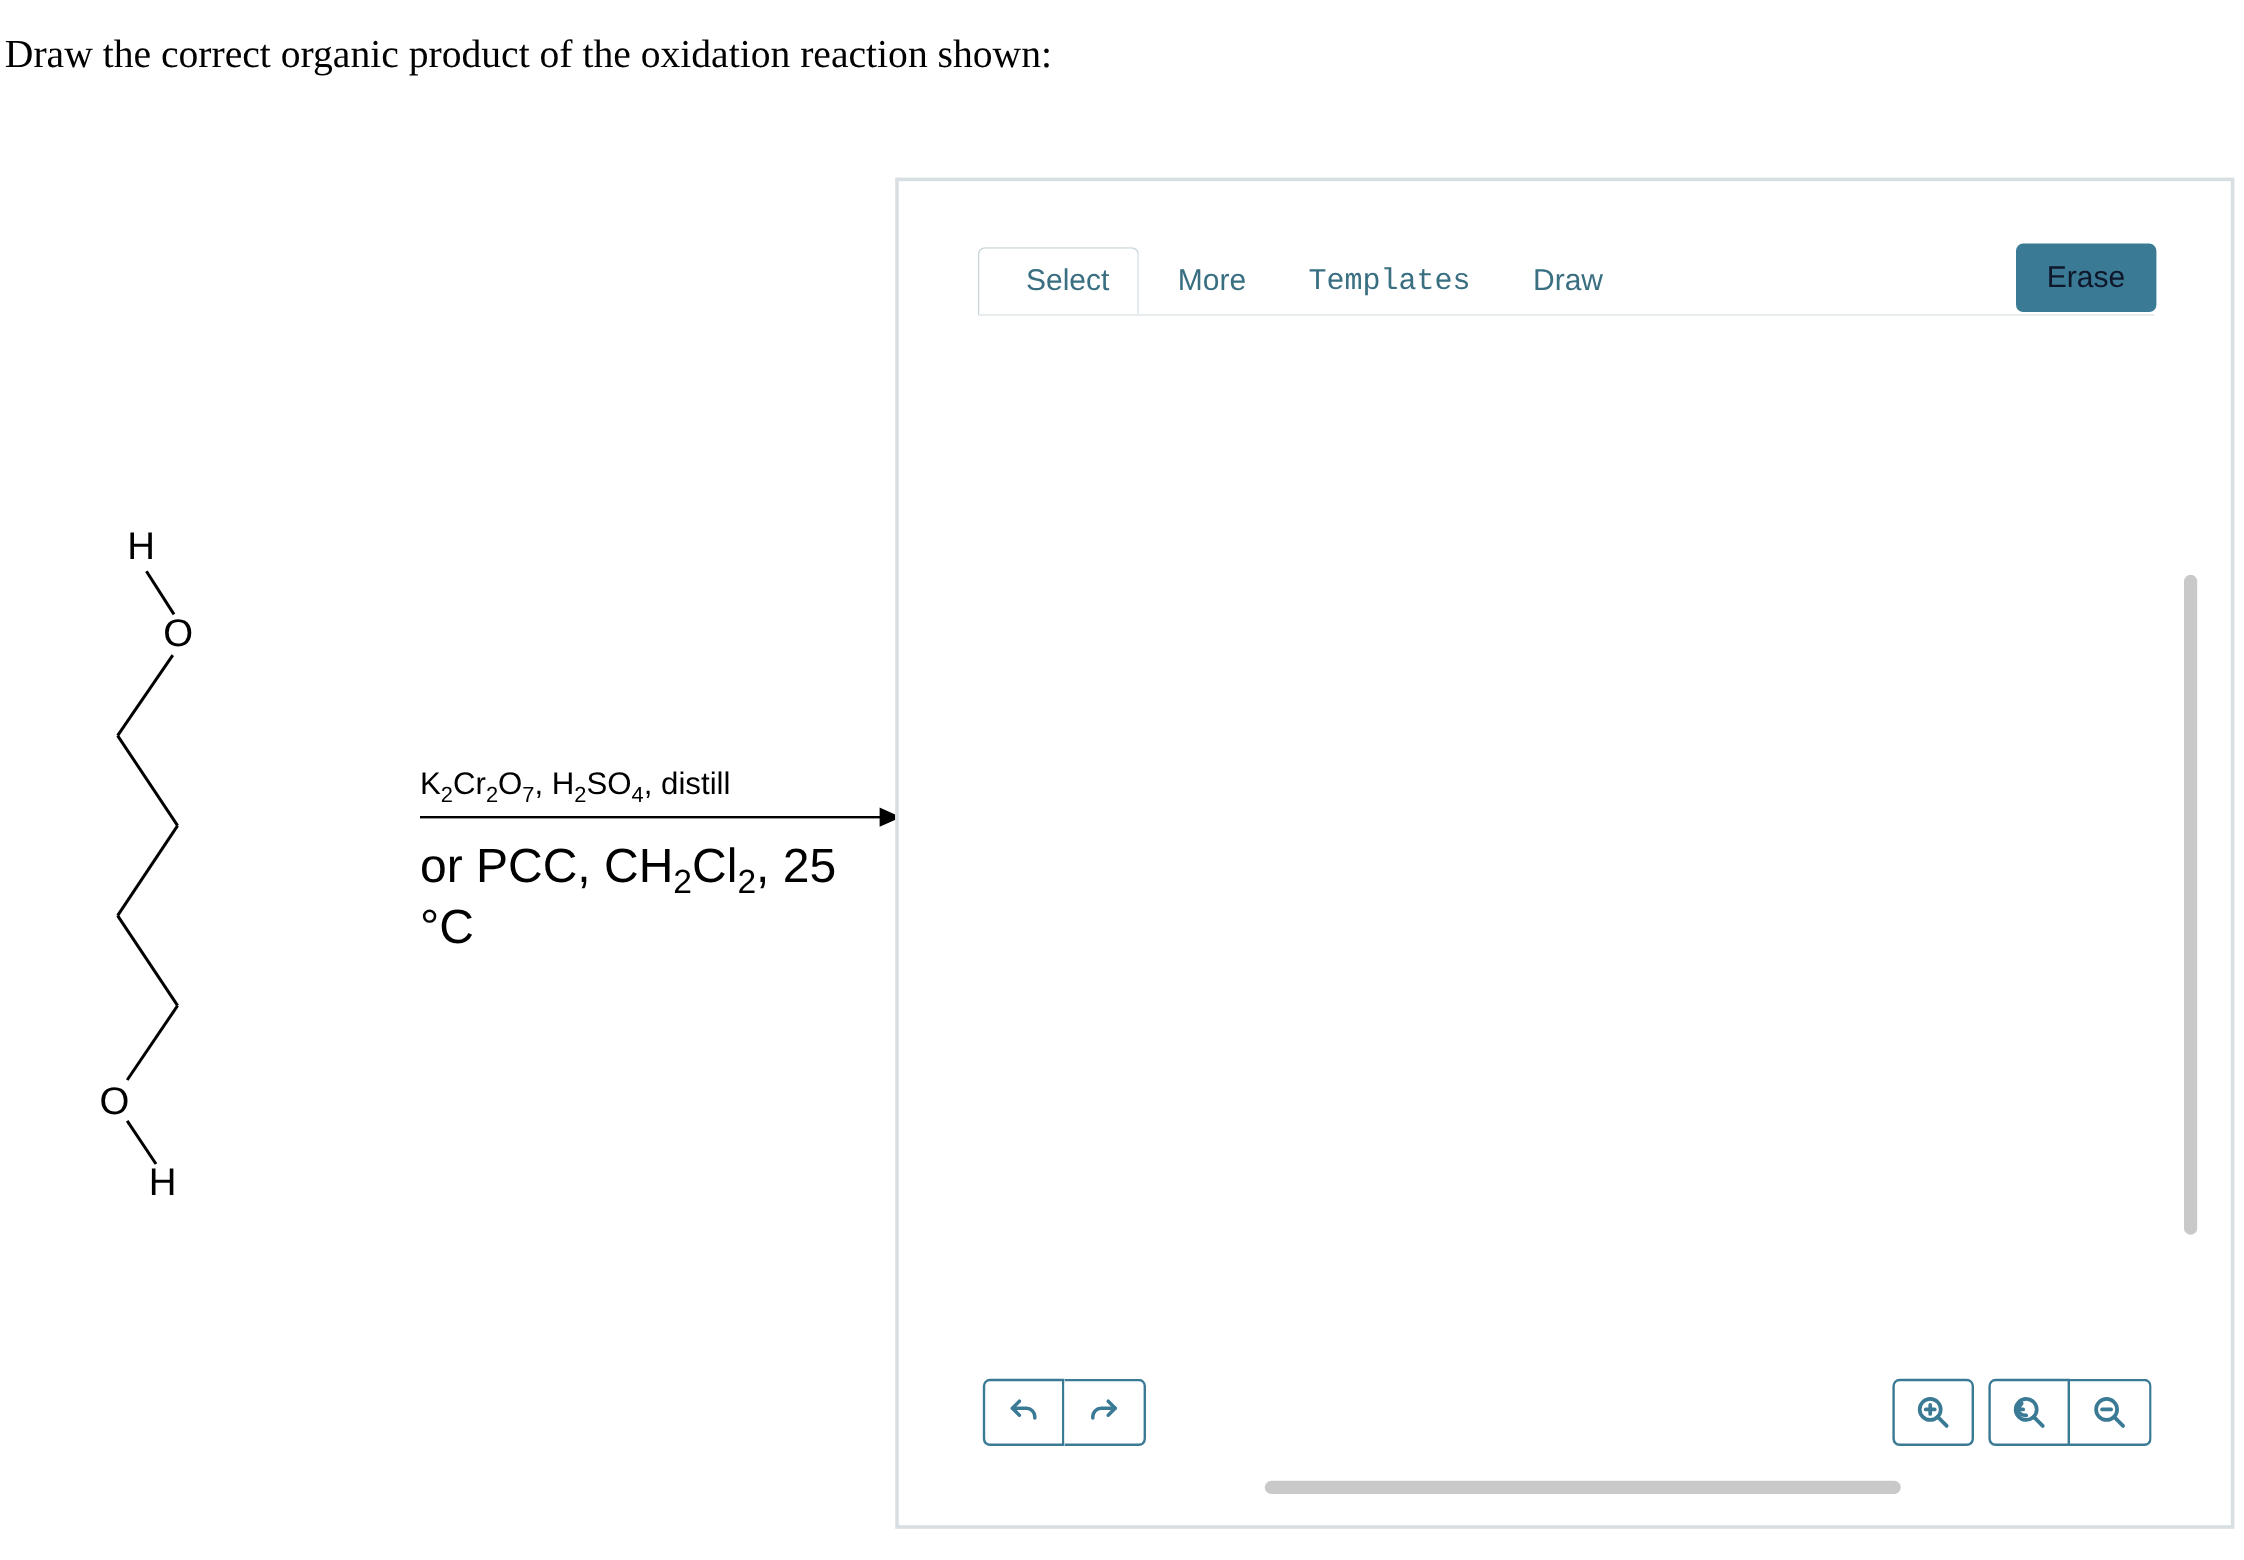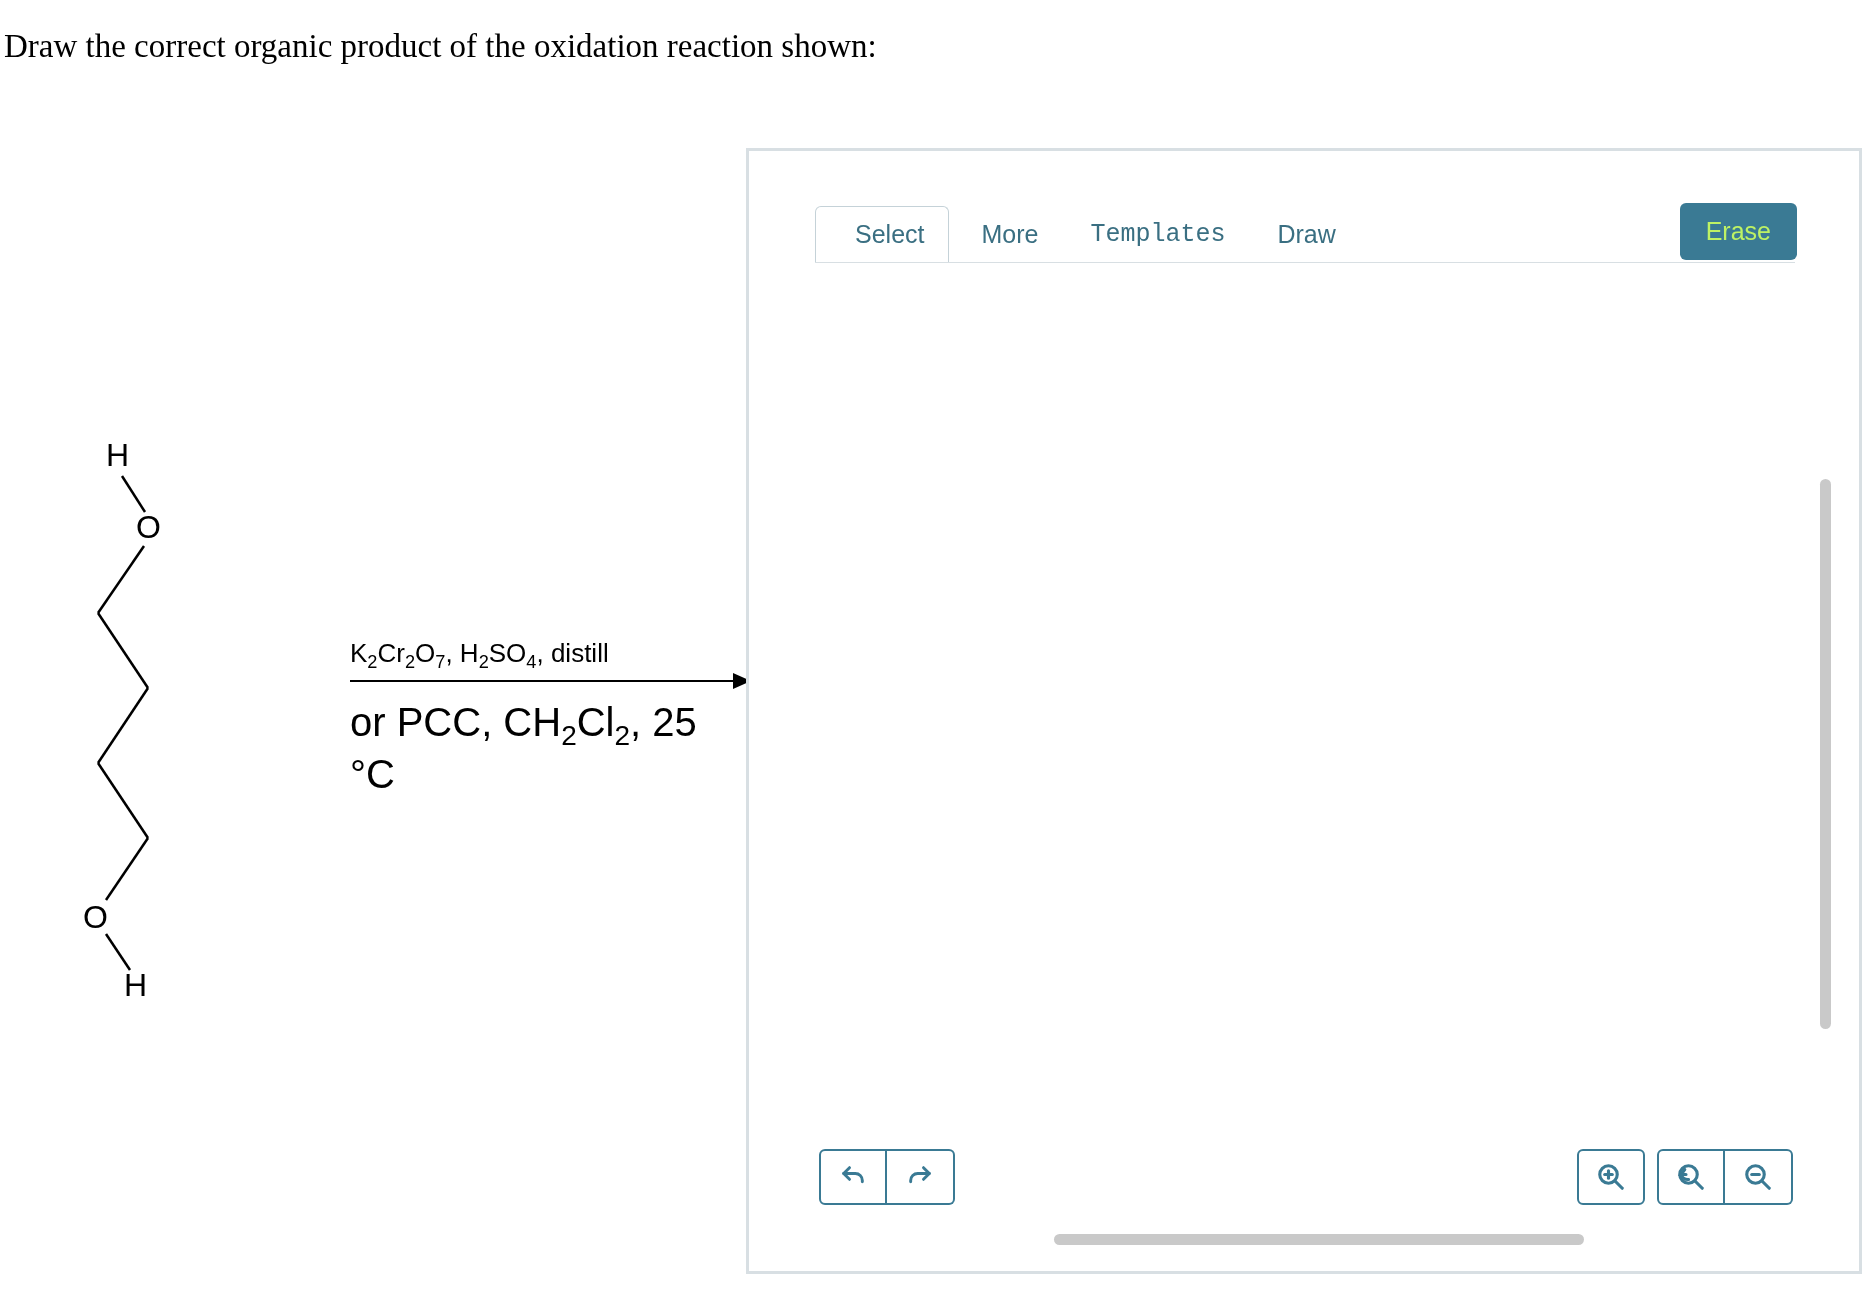--- a/index.html
+++ b/index.html
@@ -124,21 +124,21 @@
       width: 980px;
       height: 1px;
       background: #d8dfe3;
     }
     .erase-button {
       position: absolute;
       top: 52px;
       right: 62px;
       padding: 14px 26px;
       background: #3a7a94;
-      color: #bef264;
+      color: #0f172a;
       font-family: Arial, sans-serif;
       font-size: 25px;
       border: none;
       border-radius: 6px;
       cursor: pointer;
     }
     .canvas-area {
       position: absolute;
       top: 115px;
       left: 66px;

